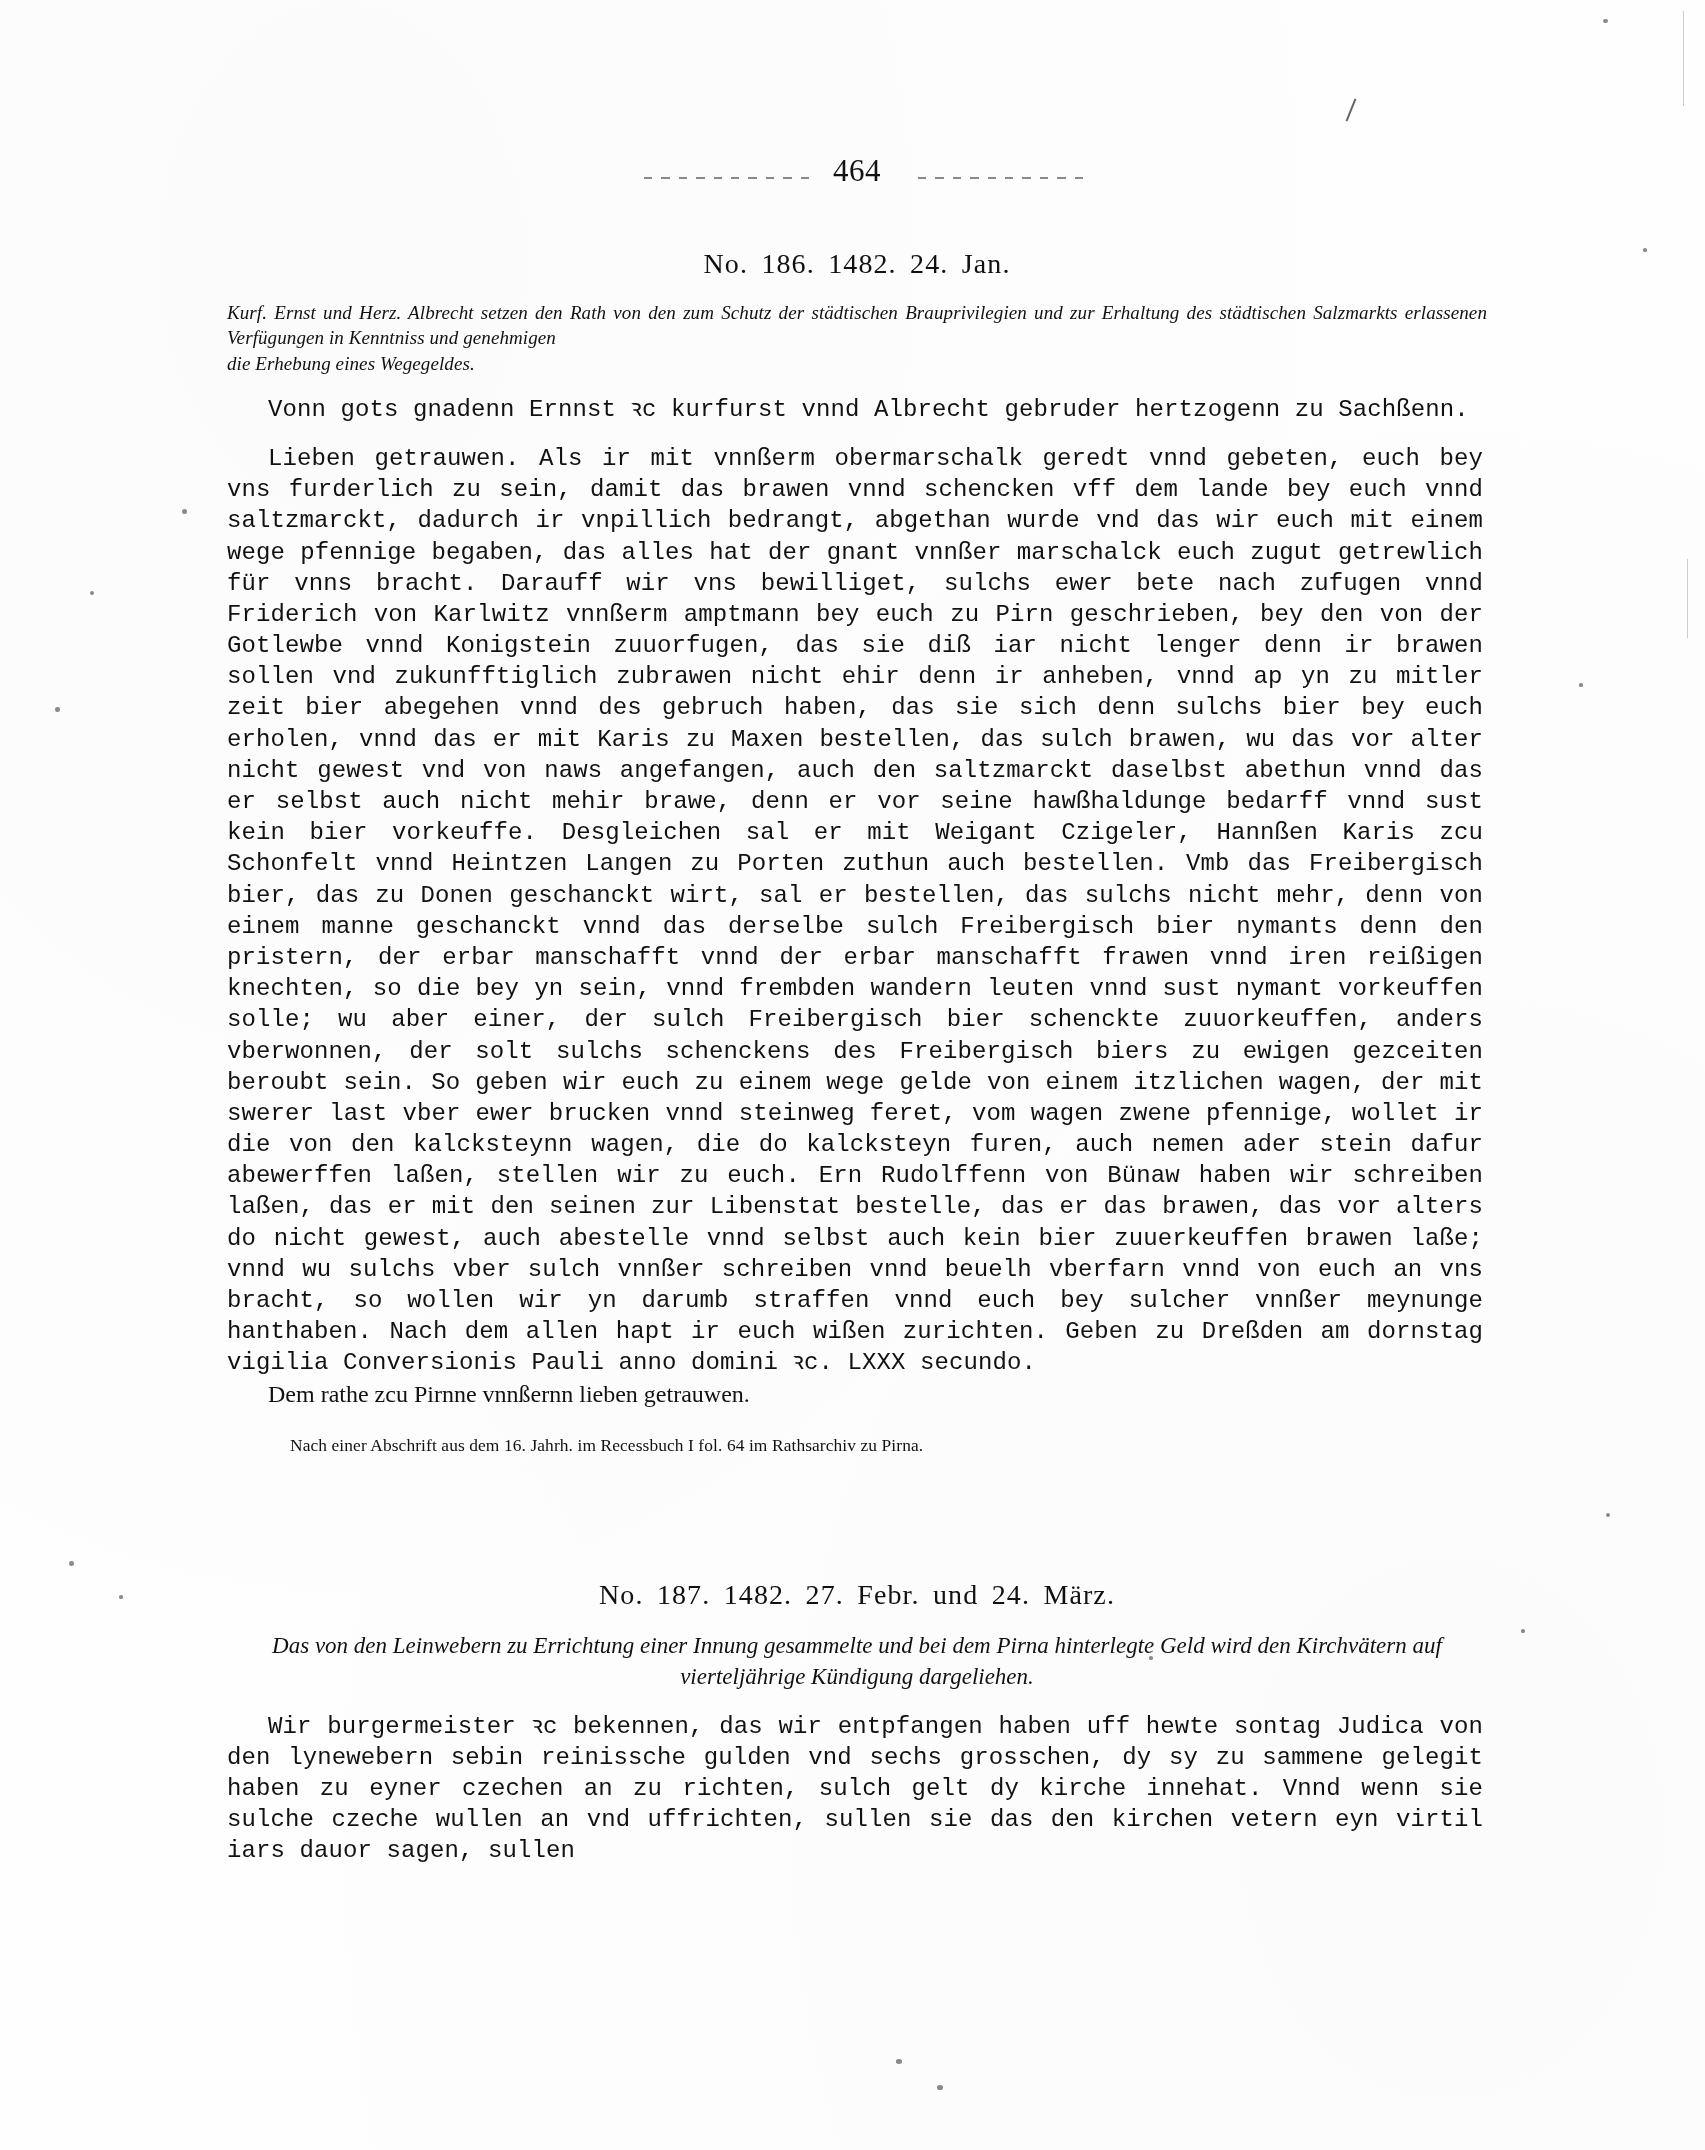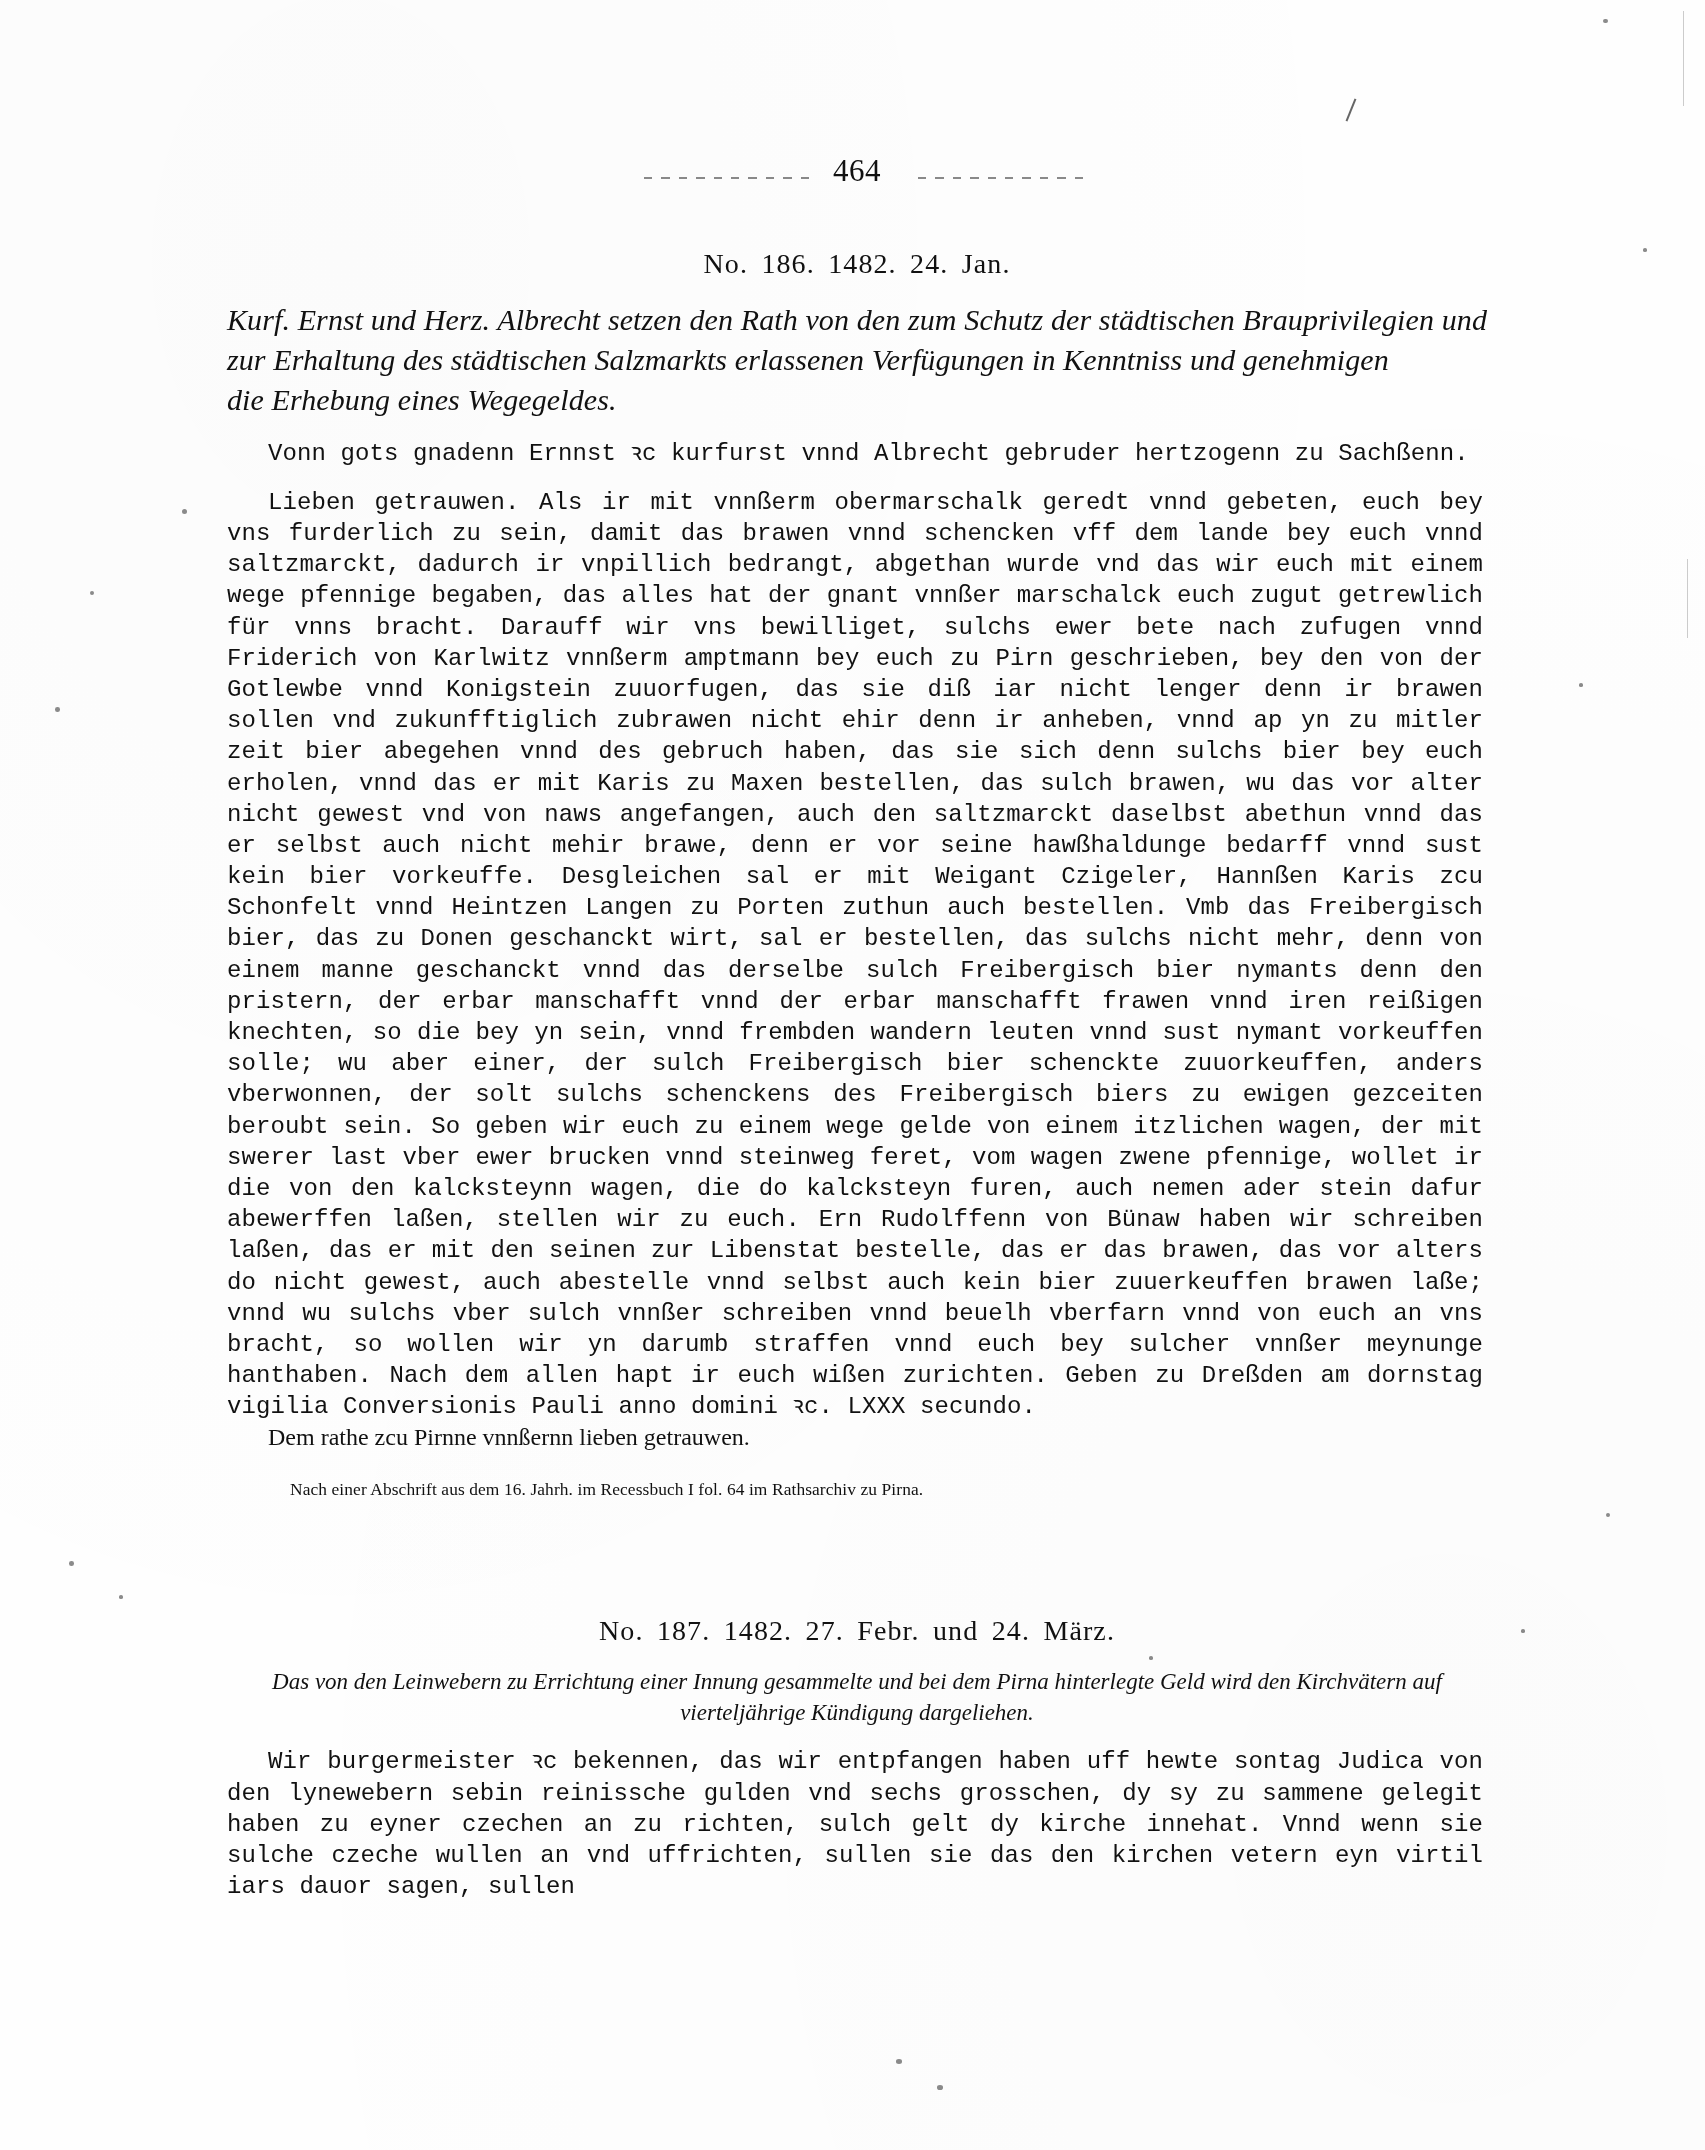--- a/index.html
+++ b/index.html
@@ -61,25 +61,25 @@
   
   .doc-heading {
     text-align: center;
     font-size: 28px;
     letter-spacing: 1.1px;
     word-spacing: 5.3px;
     margin: 0;
     font-weight: normal;
   }
   #doc-186 .doc-heading { margin-top: 53px; }
-  #doc-187 .doc-heading { margin-top: 4px; }
+  #doc-187 .doc-heading { margin-top: 12px; }
 
   .doc-subtitle {
     font-style: italic;
-    font-size: 30px;
+    font-size: 19px;
     line-height: 1.33;
     text-align: justify;
     margin: 20px 0 0 0;
     letter-spacing: 0.1px;
   }
   .doc-subtitle .last-line {
     display: block;
     text-align: left;
   }
   .subtitle-centered {

